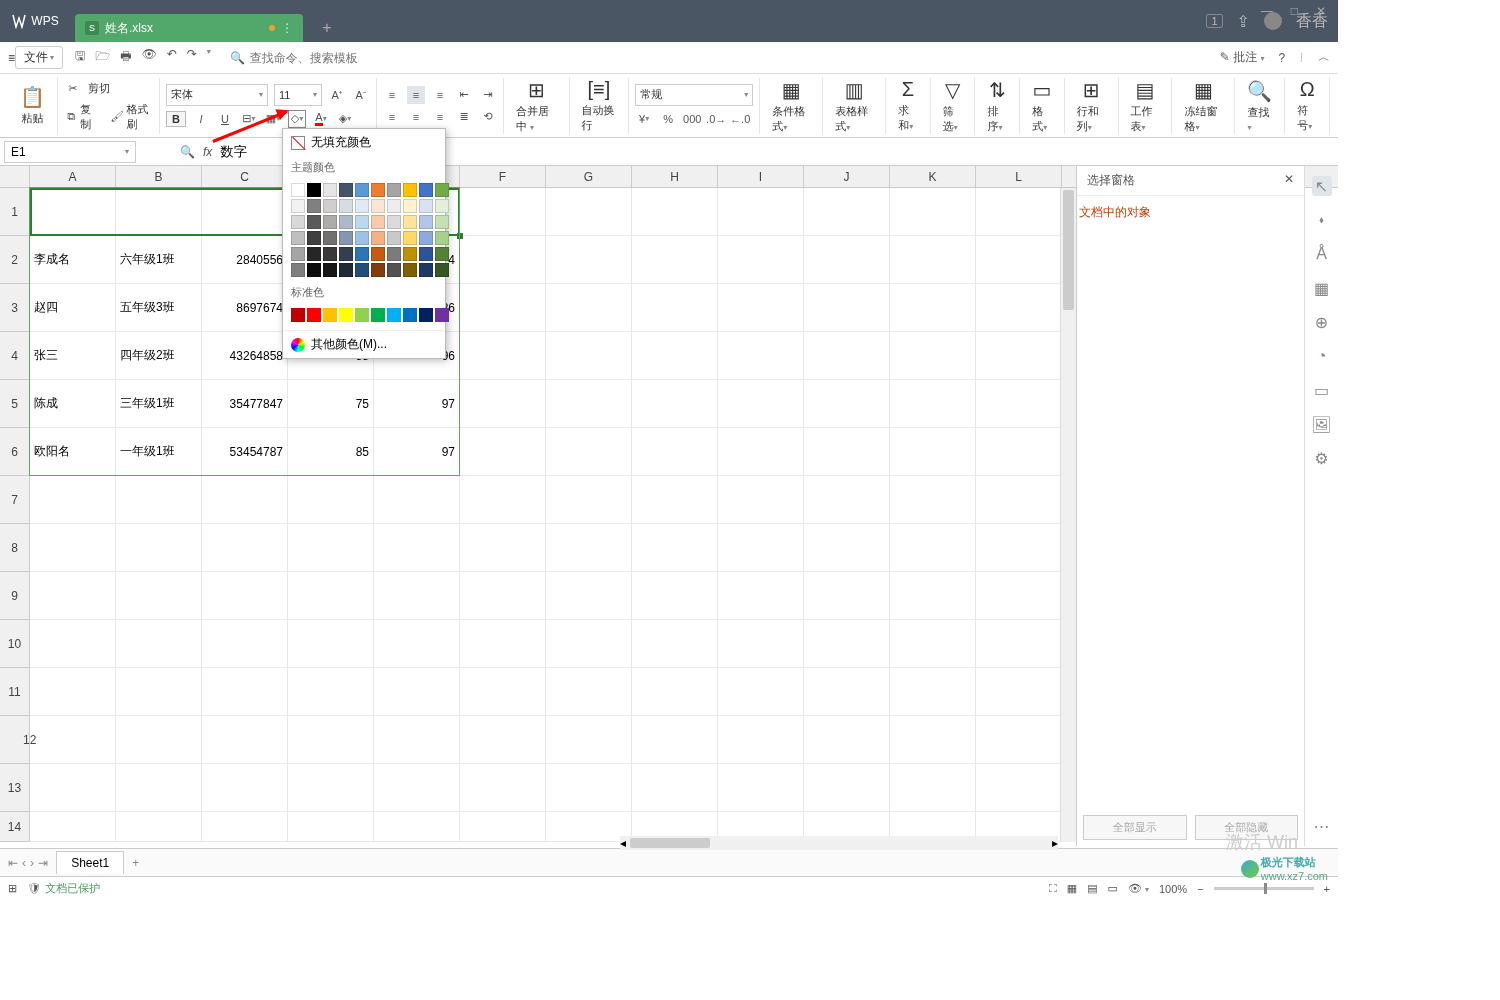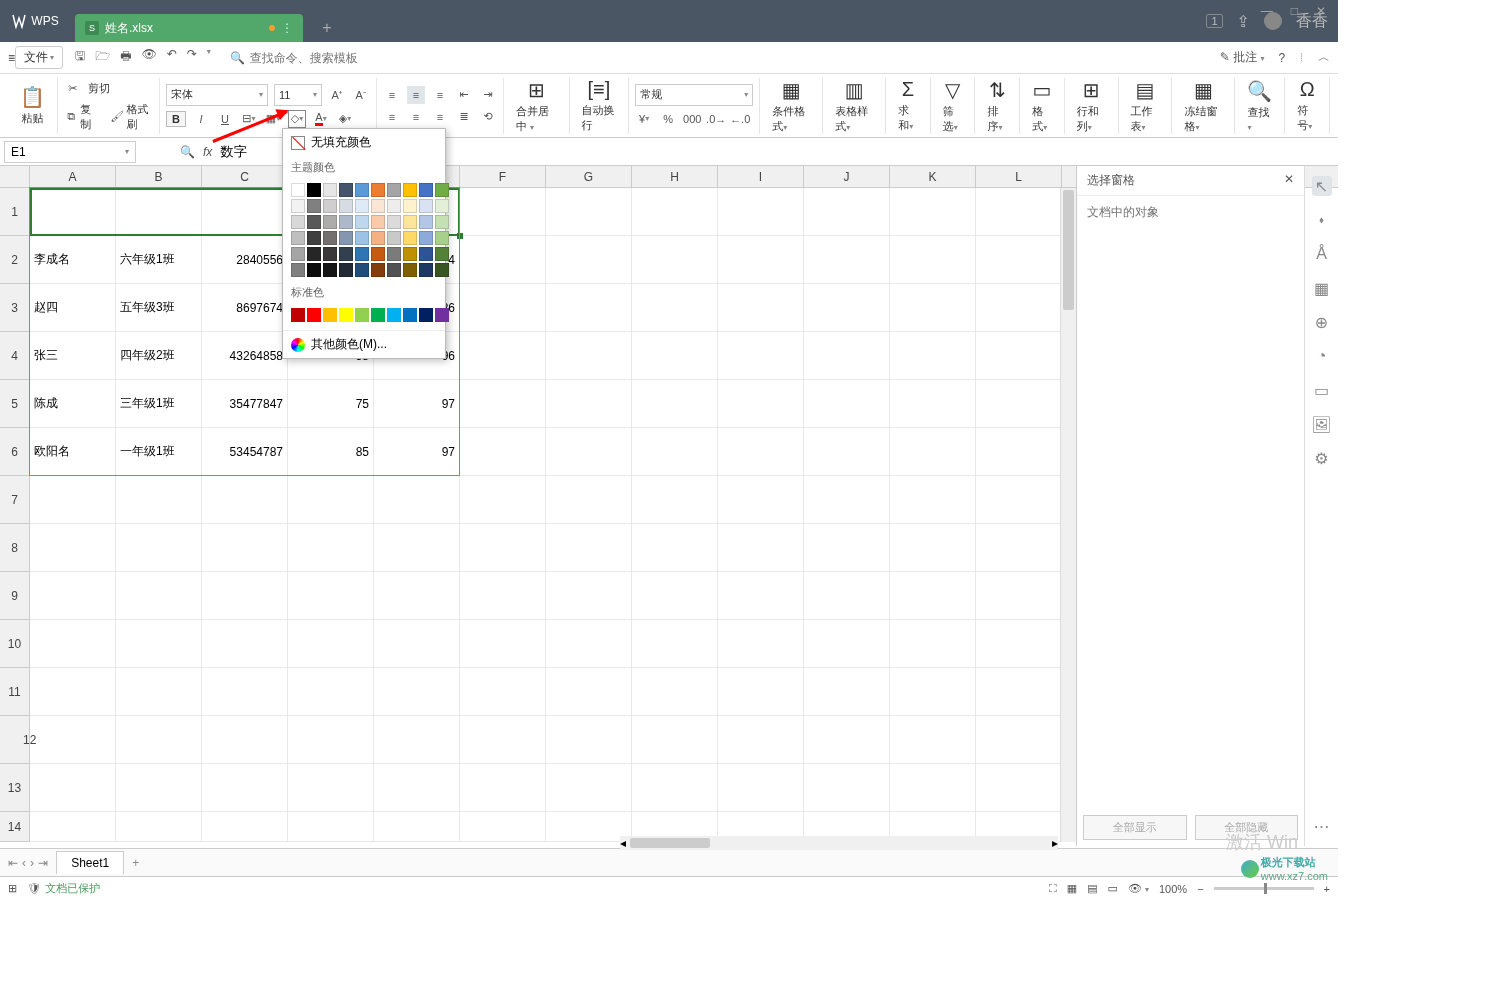--- a/index.html
+++ b/index.html
@@ -56,21 +56,21 @@
 .arrow:after{content:"";position:absolute;right:-2px;top:-5px;border-left:12px solid red;border-top:6px solid transparent;border-bottom:6px solid transparent;}
 .color-popup{position:absolute;top:128px;left:282px;width:164px;background:#fff;border:1px solid #bbb;box-shadow:2px 2px 8px rgba(0,0,0,0.25);z-index:10;font-size:12px;}
 .cp-item{padding:5px 8px;display:flex;align-items:center;gap:6px;}
 .cp-label{padding:4px 8px;color:#666;font-size:11px;}
 .cp-grid{display:grid;grid-template-columns:repeat(10,14px);gap:2px;padding:4px 8px;}
 .cp-grid span{width:14px;height:14px;border:1px solid rgba(0,0,0,0.15);}
 .cp-std{display:grid;grid-template-columns:repeat(10,14px);gap:2px;padding:4px 8px 8px;}
 .cp-std span{width:14px;height:14px;}
 .right-panel{width:228px;border-left:1px solid #ccc;position:absolute;right:34px;top:0;height:680px;background:#fff;font-size:12px;}
 .rp-head{padding:6px 10px;border-bottom:1px solid #eee;display:flex;justify-content:space-between;color:#555;}
-.rp-sub{padding:8px 10px;color:#737373;}
+.rp-sub{padding:8px 2px;color:#c2410c;}
 .rp-body{height:580px;}
 .rp-foot{border-top:1px solid #eee;padding:6px;display:flex;gap:6px;align-items:center;color:#666;}
 .rp-foot .sq{width:20px;height:20px;border:1px solid #ccc;display:flex;align-items:center;justify-content:center;}
 .rp-btns{display:flex;gap:8px;padding:6px;}
 .rp-btns button{flex:1;border:1px solid #ccc;background:#f7f7f7;padding:4px;color:#aaa;font-size:11px;}
 .side-icons{position:absolute;right:0;top:166px;width:34px;border-left:1px solid #ddd;height:680px;display:flex;flex-direction:column;align-items:center;gap:14px;padding-top:10px;color:#888;}
 .side-icons div{width:20px;height:20px;display:flex;align-items:center;justify-content:center;}
 .side-icons .sel{background:#e0e5ea;border-radius:3px;}
 .sheet-tabs{height:28px;border-top:1px solid #ccc;display:flex;align-items:center;font-size:12px;padding:0 8px;position:absolute;bottom:24px;left:0;right:0;background:#fafafa;}
 .st-nav{display:flex;gap:4px;color:#888;}

